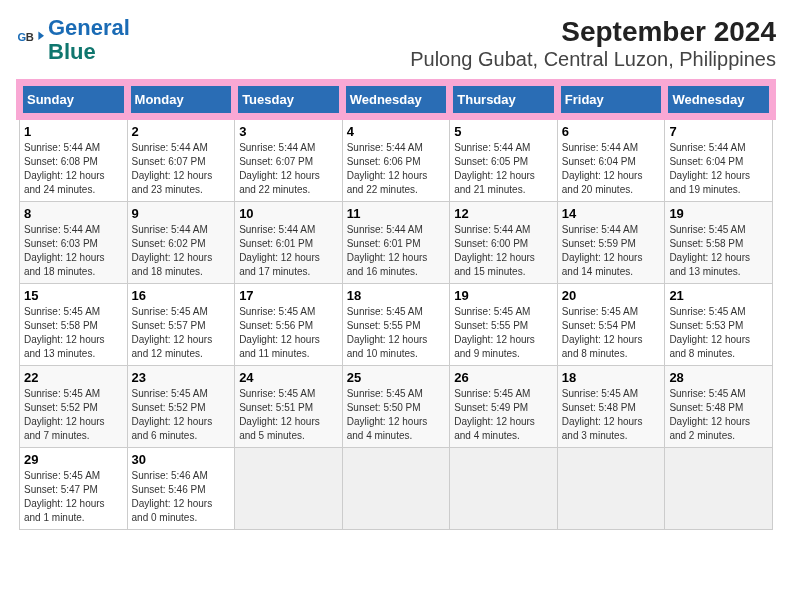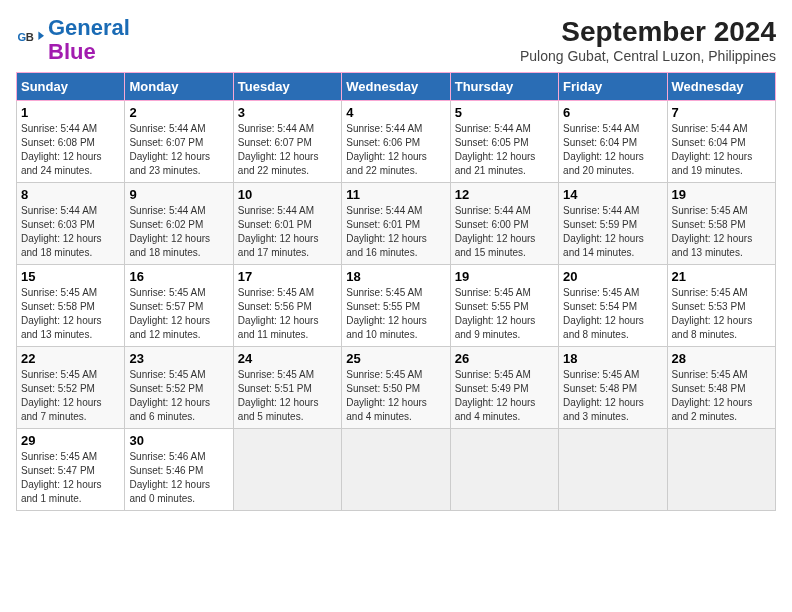--- a/index.html
+++ b/index.html
@@ -33,35 +33,35 @@
     }
     .title-area {
       text-align: right;
     }
     .month-title {
       font-size: 28px;
       font-weight: bold;
       color: #222;
     }
     .location-title {
-      font-size: 14px;
+      font-size: 20px;
       color: #444;
     }
     table {
       width: 100%;
       border-collapse: collapse;
       font-size: 11px;
     }
     thead tr th {
       background-color: #2a6db5;
       color: #fff;
       padding: 6px 4px;
       text-align: left;
       font-size: 13px;
-      border: 1px solid #f9a8d4;
+      border: 7px solid #f9a8d4;
     }
     tbody tr td {
       border: 1px solid #ccc;
       vertical-align: top;
       padding: 4px;
       width: calc(100% / 7);
       min-height: 80px;
       background: #fff;
     }
     tbody tr:nth-child(even) td {
@@ -90,21 +90,21 @@
 
 <div class="header-area">
   <div class="logo">
     <svg class="logo-icon" viewBox="0 0 40 40">
       <text x="2" y="22" font-size="16" font-weight="bold" fill="#1a6bb5">G</text>
       <text x="14" y="22" font-size="16" font-weight="bold" fill="#333">B</text>
       <polygon points="32,8 40,14 32,20" fill="#1a6bb5"></polygon>
     </svg>
     <div class="logo-text">
       <div><span>General</span></div>
-      <div><span style="color:#a21caf">Blue</span></div>
+      <div><span style="color:#0f766e">Blue</span></div>
     </div>
   </div>
   <div class="title-area">
     <div class="month-title">September 2024</div>
     <div class="location-title">Pulong Gubat, Central Luzon, Philippines</div>
   </div>
 </div>
 
 <table>
   <thead>

